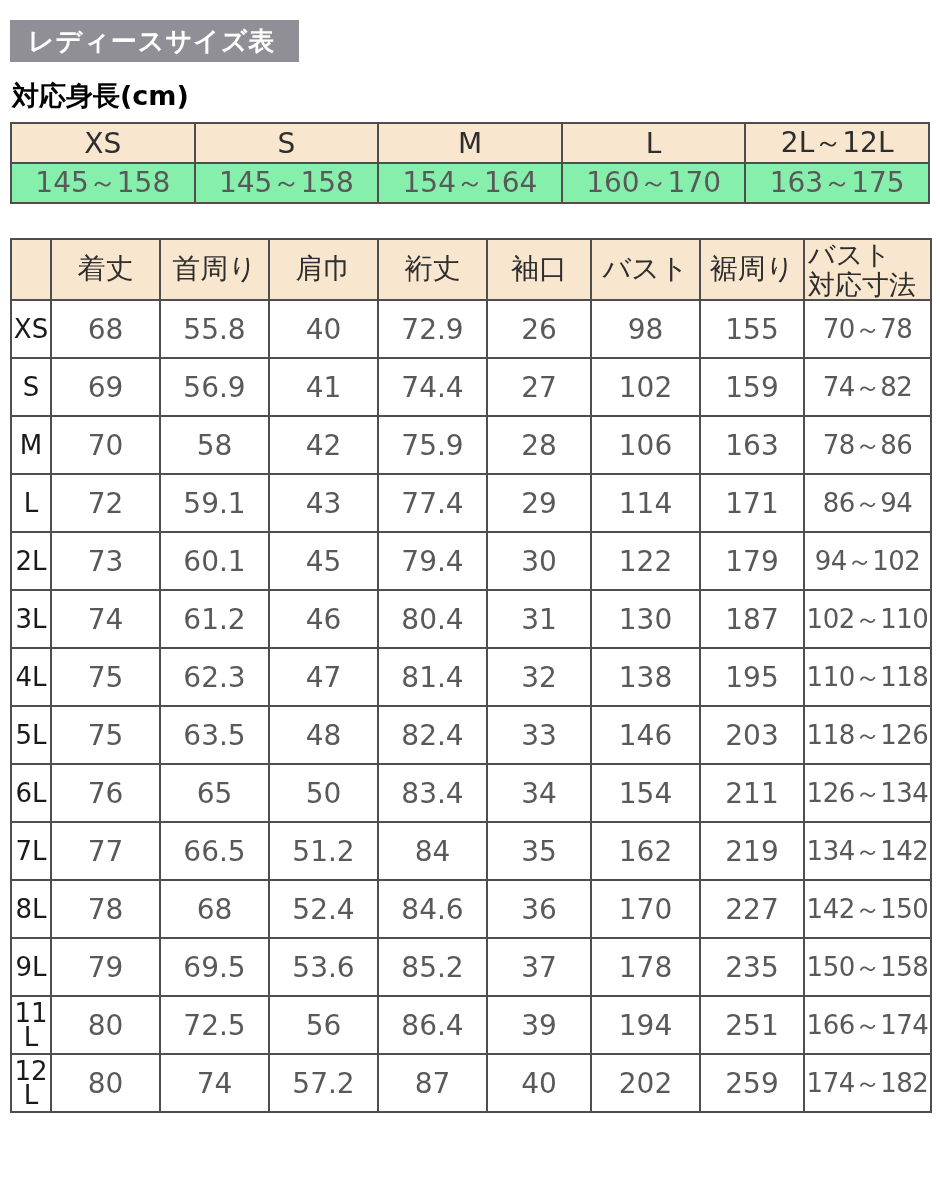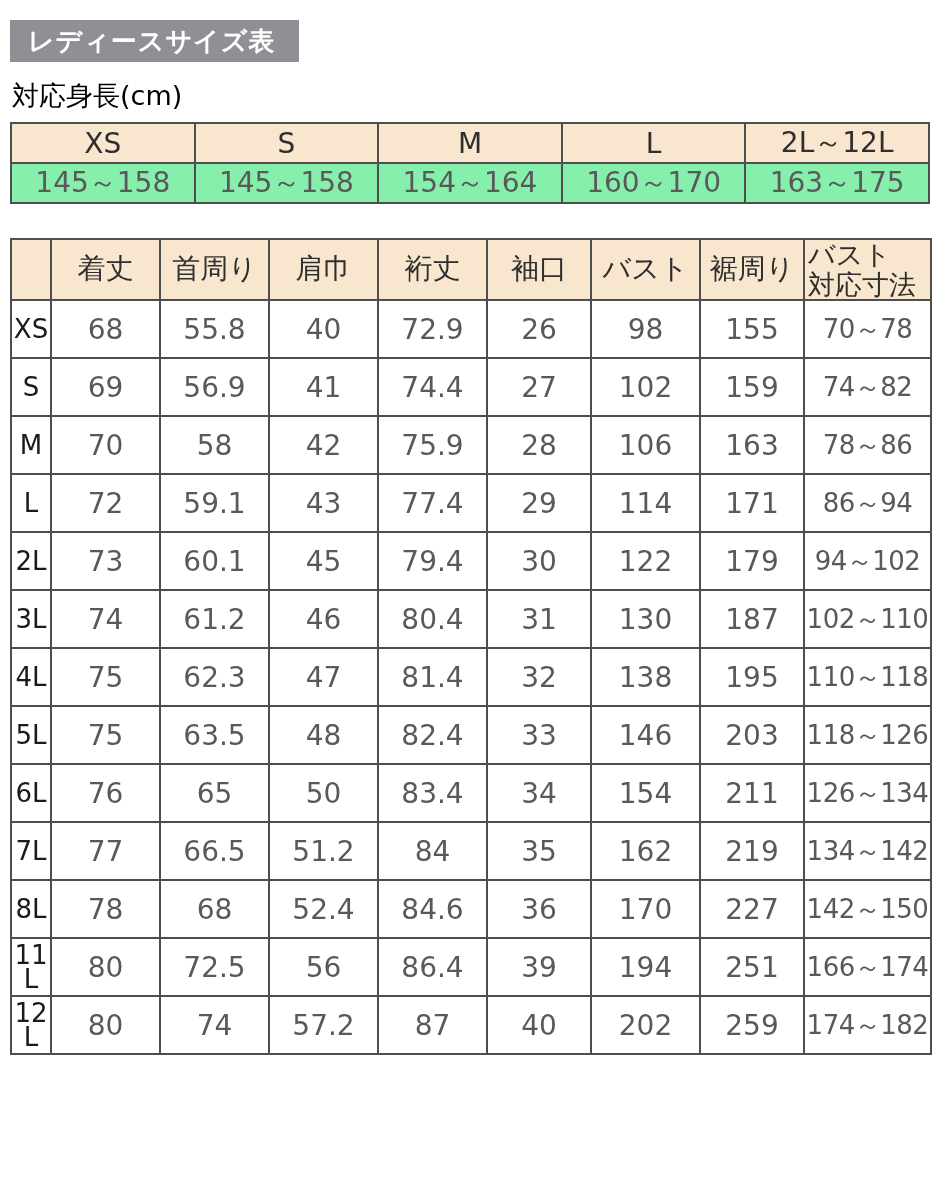--- a/index.html
+++ b/index.html
@@ -23,21 +23,21 @@
     font-size:26px;
     font-weight:bold;
     line-height:42px;
     height:42px;
     padding:0 24px 0 18px;
     letter-spacing:1px;
   }
   .subtitle{
     margin:16px 0 8px 12px;
     font-size:27px;
-    font-weight:normal;
+    font-weight:bold;
     color:#000000;
   }
   table{
     border-collapse:collapse;
     table-layout:fixed;
     margin-left:10px;
     width:920px;
   }
   th,td{
     border:2px solid var(--border);
@@ -268,20 +268,31 @@
         <td>78</td>
         <td>68</td>
         <td>52.4</td>
         <td>84.6</td>
         <td>36</td>
         <td>170</td>
         <td>227</td>
         <td>142～150</td>
       </tr>
       <tr>
+        <th>9L</th>
+        <td>79</td>
+        <td>69.5</td>
+        <td>53.6</td>
+        <td>85.2</td>
+        <td>37</td>
+        <td>178</td>
+        <td>235</td>
+        <td>150～158</td>
+      </tr>
+      <tr>
         <th>11L</th>
         <td>80</td>
         <td>72.5</td>
         <td>56</td>
         <td>86.4</td>
         <td>39</td>
         <td>194</td>
         <td>251</td>
         <td>166～174</td>
       </tr>

